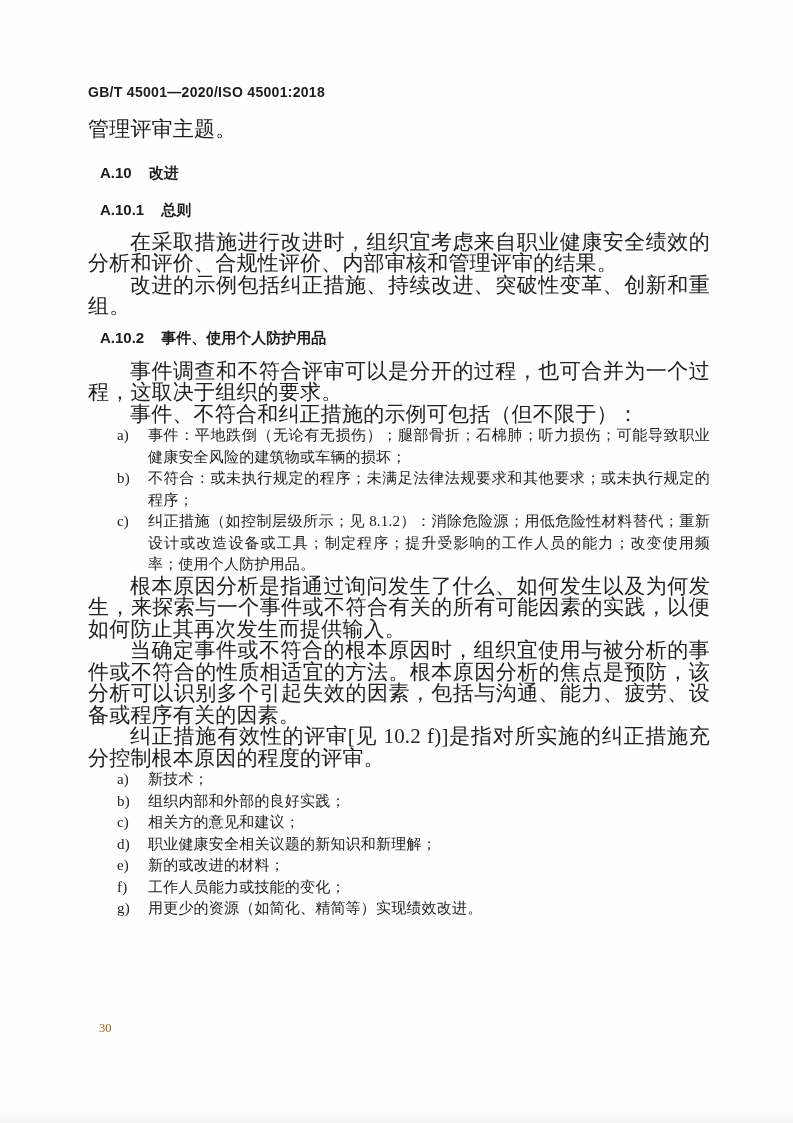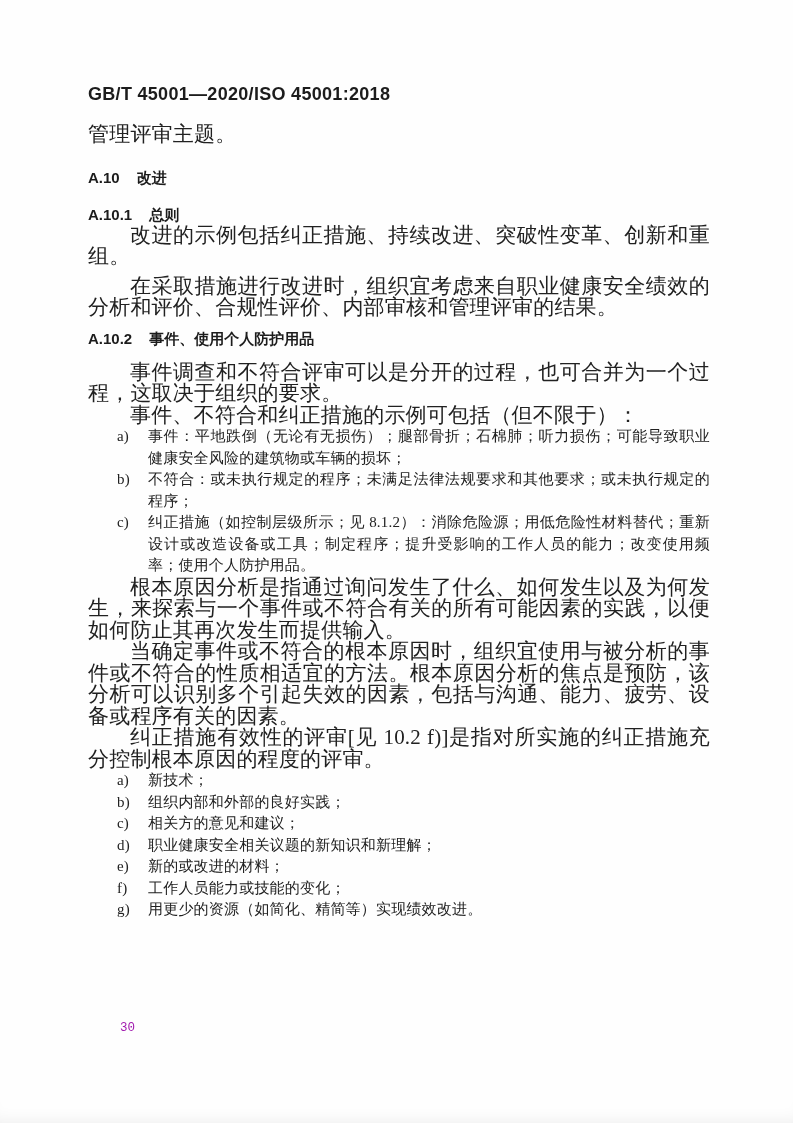--- a/index.html
+++ b/index.html
@@ -16,39 +16,39 @@
   }
   .content {
     position: absolute;
     left: 88px;
     right: 83px;
     top: 84px;
   }
   .doc-header {
     font-family: "Liberation Sans", "DejaVu Sans", sans-serif;
     font-weight: bold;
-    font-size: 18px;
+    font-size: 14px;
     letter-spacing: 0.3px;
     color: #1c1c1c;
   }
   .para {
     font-size: 21px;
     line-height: 21.5px;
     text-align: justify;
     margin: 0;
     letter-spacing: 0.2px;
   }
   .indent { text-indent: 2em; }
   .cont-para { margin-top: 19px; }
   .heading {
     font-family: "Liberation Sans", "DejaVu Sans", sans-serif;
     font-weight: bold;
     font-size: 15px;
     color: #1c1c1c;
-    margin: 0;
+    margin: 12px;
   }
   .heading .sec-no { margin-right: 17px; }
   .h-a10   { margin-top: 23px; }
   .h-a101  { margin-top: 18px; }
   .h-a102  { margin-top: 11px; }
   .h-a103  { margin-top: 10px; }
   .mt-first { margin-top: 8px; }
   .mt-p1   { margin-top: 13px; }
   .mt-p103 { margin-top: 9px; }
   .list { margin: 0; }
@@ -59,47 +59,47 @@
     letter-spacing: 0.2px;
   }
   .item-marker {
     margin-left: 29px;
     width: 31px;
     flex-shrink: 0;
   }
   .item-text { flex: 1; text-align: justify; }
   .page-number {
     position: absolute;
-    left: 120px;
+    left: 99px;
     top: 1021px;
     font-size: 12.5px;
-    color: #a21caf;
-    font-family: Liberation Mono, monospace;
+    color: #a16207;
+    font-family: Liberation Serif, serif;
   }
 </style>
 </head>
 <body>
 
 <div class="page">
   <div class="content">
 
     <div class="doc-header">GB/T 45001—2020/ISO 45001:2018</div>
 
     <p class="para cont-para">管理评审主题。</p>
 
     <h2 class="heading h-a10">
       <span class="sec-no">A.10</span><span>改进</span>
     </h2>
 
     <h3 class="heading h-a101">
       <span class="sec-no">A.10.1</span><span>总则</span>
     </h3>
 
+    <p class="para indent mt-first">在采取措施进行改进时，组织宜考虑来自职业健康安全绩效的分析和评价、合规性评价、内部审核和管理评审的结果。</p>
     <p class="para indent">改进的示例包括纠正措施、持续改进、突破性变革、创新和重组。</p>
-    <p class="para indent mt-first">在采取措施进行改进时，组织宜考虑来自职业健康安全绩效的分析和评价、合规性评价、内部审核和管理评审的结果。</p>
 
     <h3 class="heading h-a102">
       <span class="sec-no">A.10.2</span><span>事件、使用个人防护用品</span>
     </h3>
 
     <p class="para indent mt-p1">事件调查和不符合评审可以是分开的过程，也可合并为一个过程，这取决于组织的要求。</p>
     <p class="para indent">事件、不符合和纠正措施的示例可包括（但不限于）：</p>
 
     <div class="list">
       <div class="list-item">

